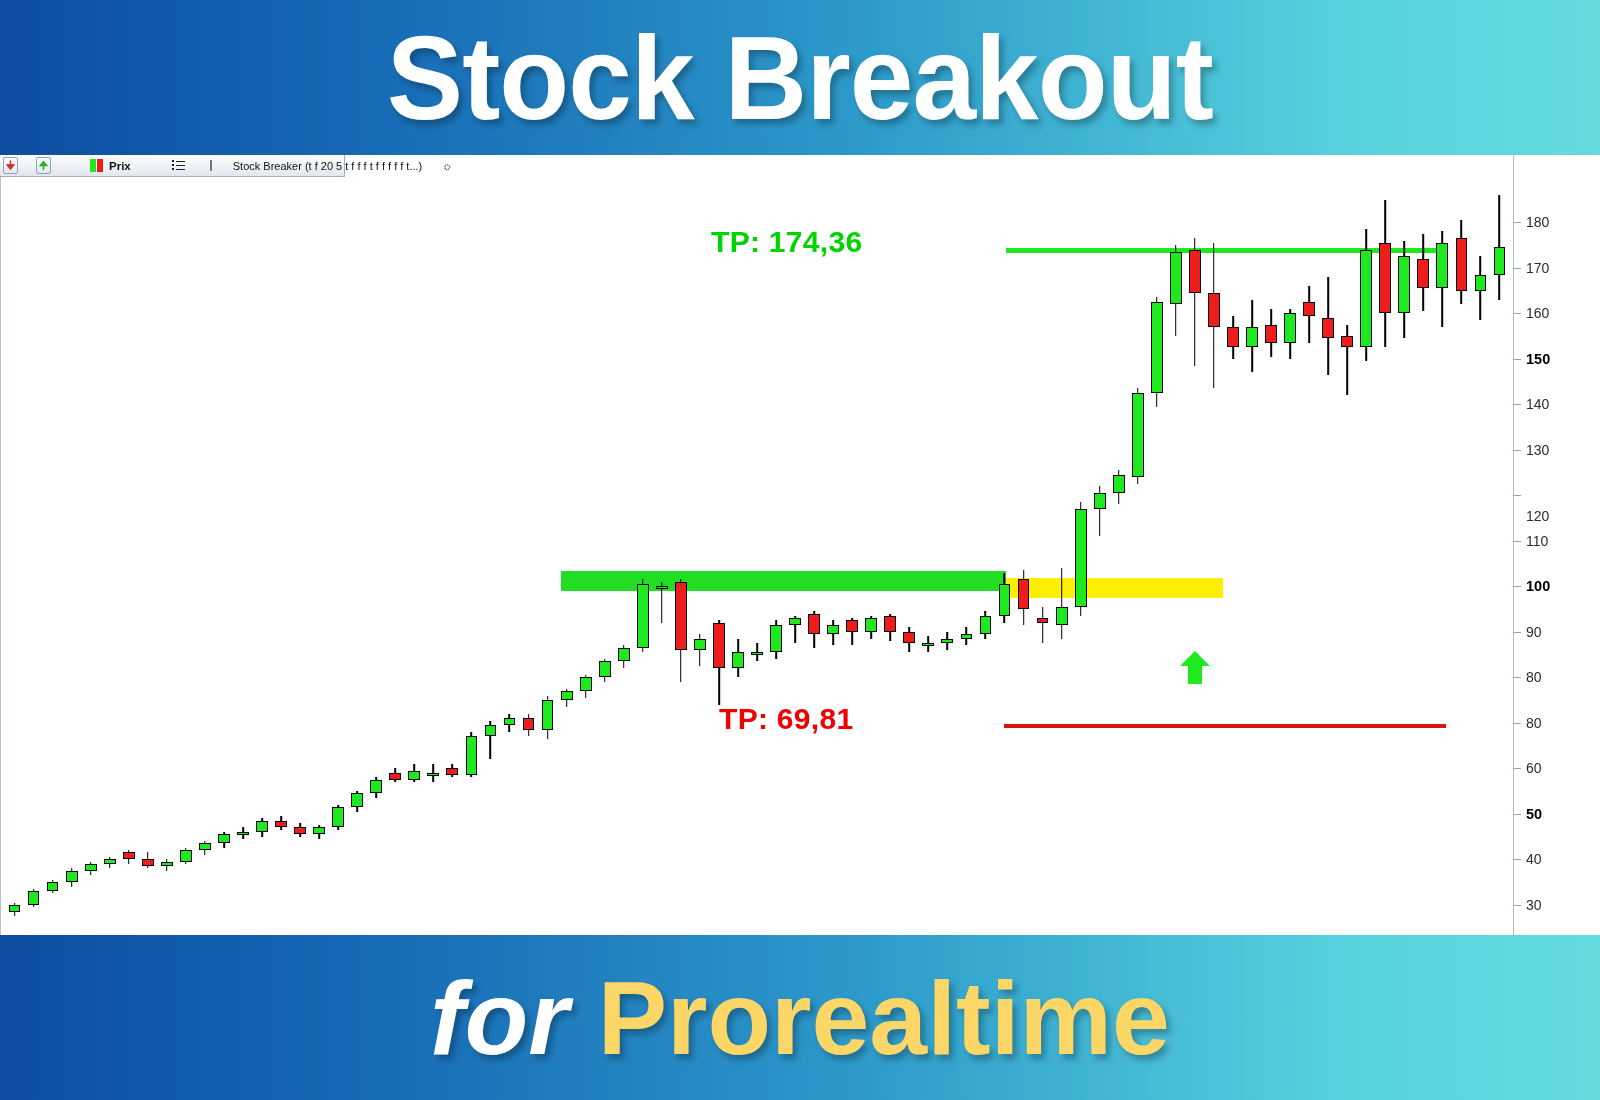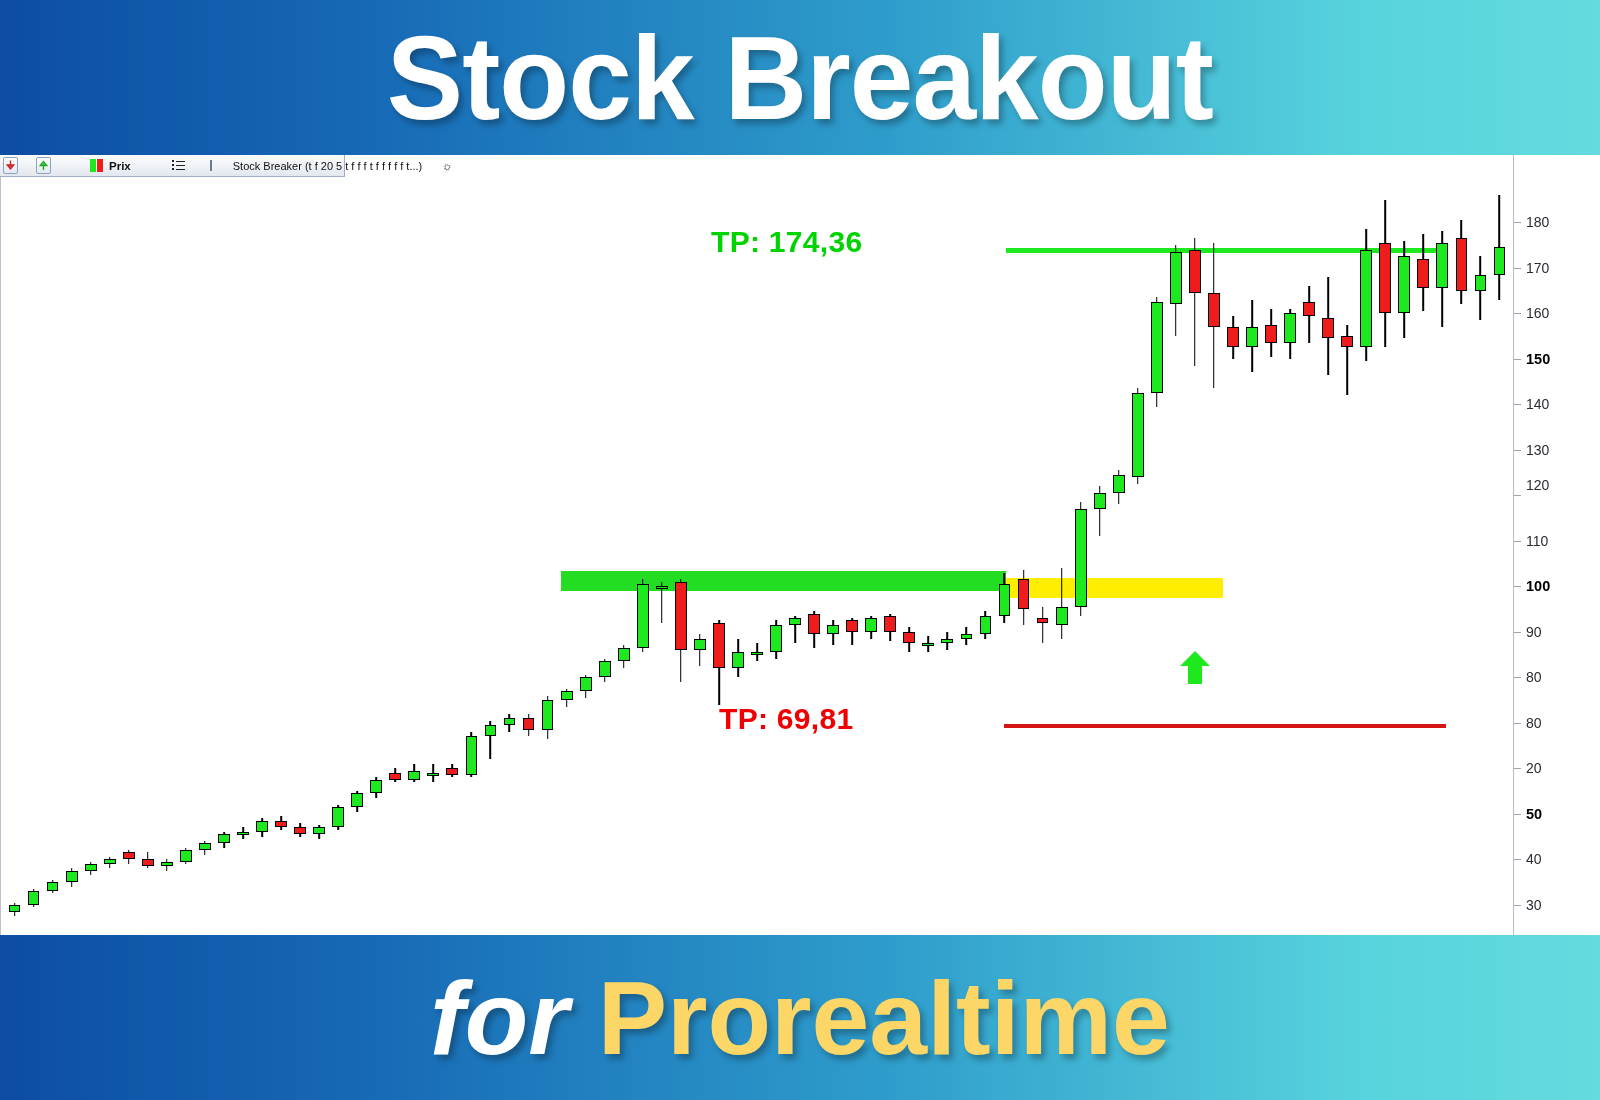--- a/index.html
+++ b/index.html
@@ -487,33 +487,33 @@
       </div>
 
     <div id="axis">
         <div class="tick" style="top: 749.8px;"></div>
         <div class="tick-label" style="top: 749.8px;">30</div>
         <div class="tick" style="top: 704.3px;"></div>
         <div class="tick-label" style="top: 704.3px;">40</div>
         <div class="tick" style="top: 658.8px;"></div>
         <div class="tick-label major" style="top: 658.8px;">50</div>
         <div class="tick" style="top: 613.3px;"></div>
-        <div class="tick-label" style="top: 613.3px;">20</div>
+        <div class="tick-label" style="top: 613.3px;">60</div>
         <div class="tick" style="top: 567.8px;"></div>
         <div class="tick-label" style="top: 567.8px;">80</div>
         <div class="tick" style="top: 522.3px;"></div>
         <div class="tick-label" style="top: 522.3px;">80</div>
         <div class="tick" style="top: 476.8px;"></div>
         <div class="tick-label" style="top: 476.8px;">90</div>
         <div class="tick" style="top: 431.3px;"></div>
         <div class="tick-label major" style="top: 431.3px;">100</div>
         <div class="tick" style="top: 385.8px;"></div>
         <div class="tick-label" style="top: 385.8px;">110</div>
         <div class="tick" style="top: 340.3px;"></div>
-        <div class="tick-label" style="top: 330px;">120</div>
+        <div class="tick-label" style="top: 361px;">120</div>
         <div class="tick" style="top: 294.8px;"></div>
         <div class="tick-label" style="top: 294.8px;">130</div>
         <div class="tick" style="top: 249.3px;"></div>
         <div class="tick-label" style="top: 249.3px;">140</div>
         <div class="tick" style="top: 203.8px;"></div>
         <div class="tick-label major" style="top: 203.8px;">150</div>
         <div class="tick" style="top: 158.3px;"></div>
         <div class="tick-label" style="top: 158.3px;">160</div>
         <div class="tick" style="top: 112.8px;"></div>
         <div class="tick-label" style="top: 112.8px;">170</div>

